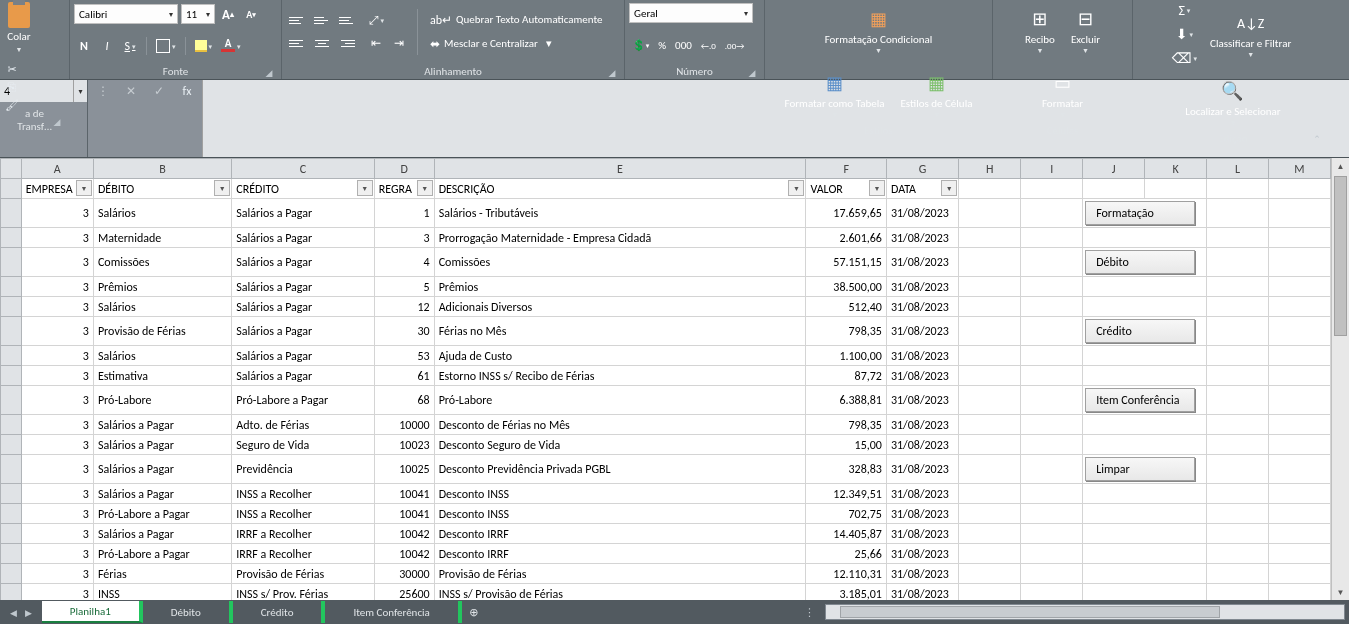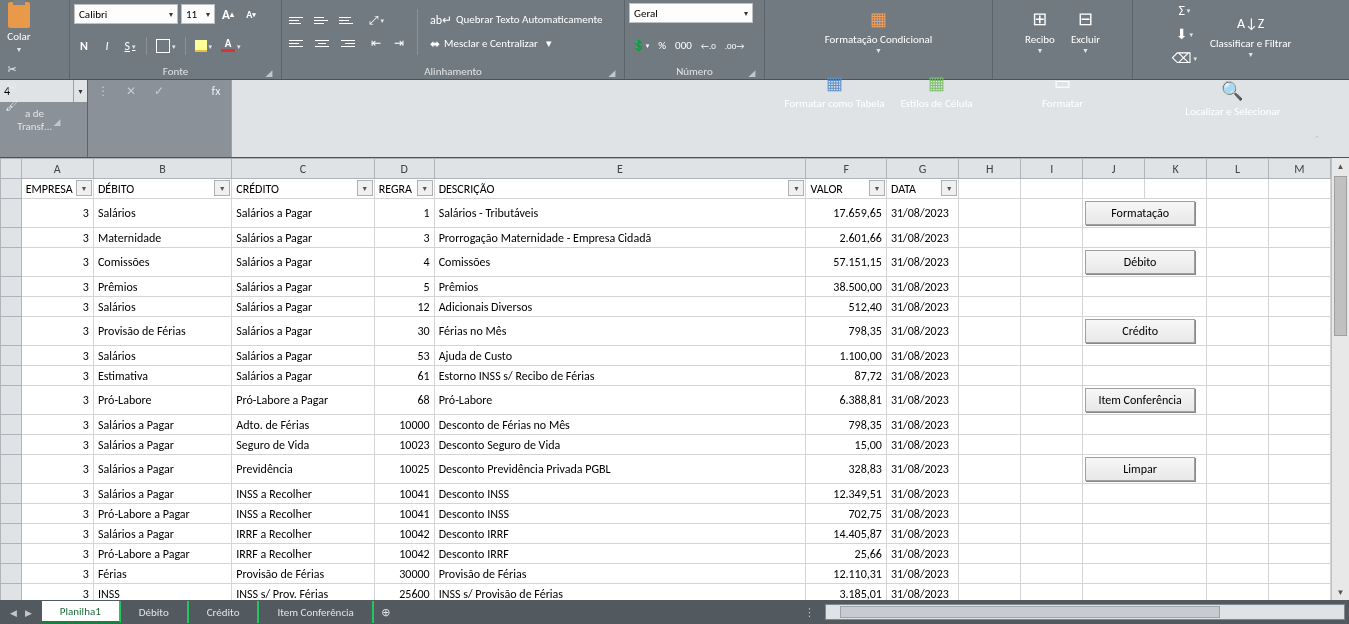--- a/index.html
+++ b/index.html
@@ -43,46 +43,46 @@
 .mini-stack { display: flex; flex-direction: column; gap: 4px; justify-content: center; }
 .mini-stack .ribbon-btn { color: #fff; font-size: 14px; }
 
 
 .formula-bar { height: 78px; background: #8a9199; display: flex; border-bottom: 1px solid #4a5358; }
 .name-box-wrap { width: 88px; display: flex; align-items: flex-start; border-right: 1px solid #5b646a; }
 .name-box { background: #e0e3e6; height: 22px; width: 78px; display: flex; align-items: center; padding: 0 4px; font-size: 12px; border-right: 1px solid #a0a0a0; }
 .name-box-dd { width: 14px; height: 22px; background: #e0e3e6; display: flex; align-items: center; justify-content: center; font-size: 8px; color: #333; }
 .fx-btns { display: flex; align-items: flex-start; padding: 0 6px; gap: 10px; height: 22px; }
 .fx-btn { width: 18px; height: 22px; display: flex; align-items: center; justify-content: center; color: #c6ccd1; font-size: 12px; }
-.fx-btn.fx { color: #e8eef3; margin-left: 29px; }
+.fx-btn.fx { color: #e8eef3; }
 .formula-input { flex: 1; background: #e0e3e6; height: 100%; border-left: 1px solid #a0a0a0; }
 
 
 .grid-area { position: absolute; top: 158px; left: 0; right: 0; bottom: 24px; background: #5b666e; display: flex; }
 .grid-main { flex: 1; background: #fff; overflow: hidden; position: relative; }
 table.grid { border-collapse: collapse; width: 100%; table-layout: fixed; }
 table.grid th, table.grid td { border: 1px solid #d4d4d4; height: 20px; font-size: 12px; padding: 0 4px; white-space: nowrap; overflow: hidden; }
 table.grid thead th { background: #e0e3e6; color: #444; font-weight: normal; text-align: center; border: 1px solid #b0b4b8; }
 .row-header { background: #e0e3e6; text-align: center; color: #444; width: 20px; border: 1px solid #b0b4b8 !important; }
 .corner { background: #e0e3e6; }
 .col-A{width:70px}.col-B{width:134px}.col-C{width:138px}.col-D{width:58px}.col-E{width:360px}.col-F{width:78px}.col-G{width:70px}.col-H{width:60px}.col-I{width:60px}.col-J{width:60px}.col-K{width:60px}.col-L{width:60px}.col-M{width:60px}
 .header-cell { background: #fff; text-align: left; position: relative; }
 .header-cell .filter-btn { position: absolute; right: 1px; top: 1px; width: 16px; height: 16px; border: 1px solid #b0b0b0; background: #f0f0f0; display: flex; align-items: center; justify-content: center; font-size: 7px; color: #555; }
 td.num { text-align: right; }
-.worksheet-btn { background: linear-gradient(#f7f7f7,#e8e8e8); border: 1px solid #a0a0a0; padding: 4px 10px; font-size: 12px; display: inline-block; width: 110px; text-align: center; box-shadow: 1px 1px 0 #888; }
+.worksheet-btn { background: linear-gradient(#f7f7f7,#e8e8e8); border: 1px solid #a0a0a0; padding: 4px 10px; font-size: 12px; display: inline-block; width: 110px; text-align: left; box-shadow: 1px 1px 0 #888; }
 .btn-cell { padding: 2px !important; overflow: visible !important; }
 .scrollbar-v { width: 18px; background: #e8e8e8; border-left: 1px solid #c0c0c0; position: relative; }
 .scrollbar-v .thumb { position: absolute; top: 18px; left: 2px; right: 2px; height: 160px; background: #c0c0c0; border: 1px solid #a0a0a0; }
 .scrollbar-v .arrow { height: 16px; display: flex; align-items: center; justify-content: center; font-size: 8px; color: #555; }
 
 
 .sheet-tabs { position: absolute; bottom: 0; left: 0; right: 0; height: 24px; background: #525a60; display: flex; align-items: center; color: #e0e4e7; font-size: 11px; }
 .tab-nav { display: flex; gap: 8px; padding: 0 10px; color: #c0c8ce; }
 .tab-nav span { font-size: 9px; cursor: pointer; }
-.sheet-tab { padding: 0 18px; height: 22px; display: flex; align-items: center; border-right: 2px solid #22c55e; cursor: pointer; }
+.sheet-tab { padding: 0 28px; height: 22px; display: flex; align-items: center; border-right: 4px solid #22c55e; cursor: pointer; }
 .sheet-tab.active { background: #fff; color: #1a6b3a; border-bottom: 2px solid #1a8040; }
 .new-sheet { width: 24px; display: flex; align-items: center; justify-content: center; }
 .spacer { flex: 1; }
 .hbar { width: 520px; height: 16px; background: #e0e3e6; border: 1px solid #808890; margin: 0 4px; position: relative; }
 .hbar .thumb { position: absolute; left: 14px; top: 1px; bottom: 1px; width: 380px; background: #c8ccd0; border: 1px solid #a0a4a8; }
 </style>
 </head>
 <body>
 
 <div class="ribbon">

